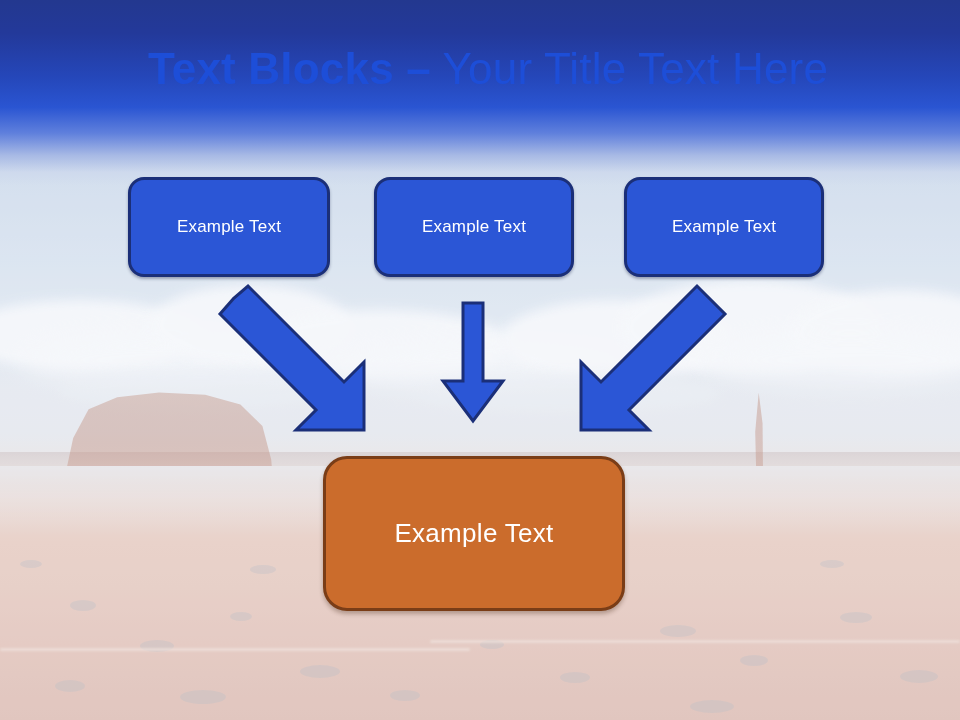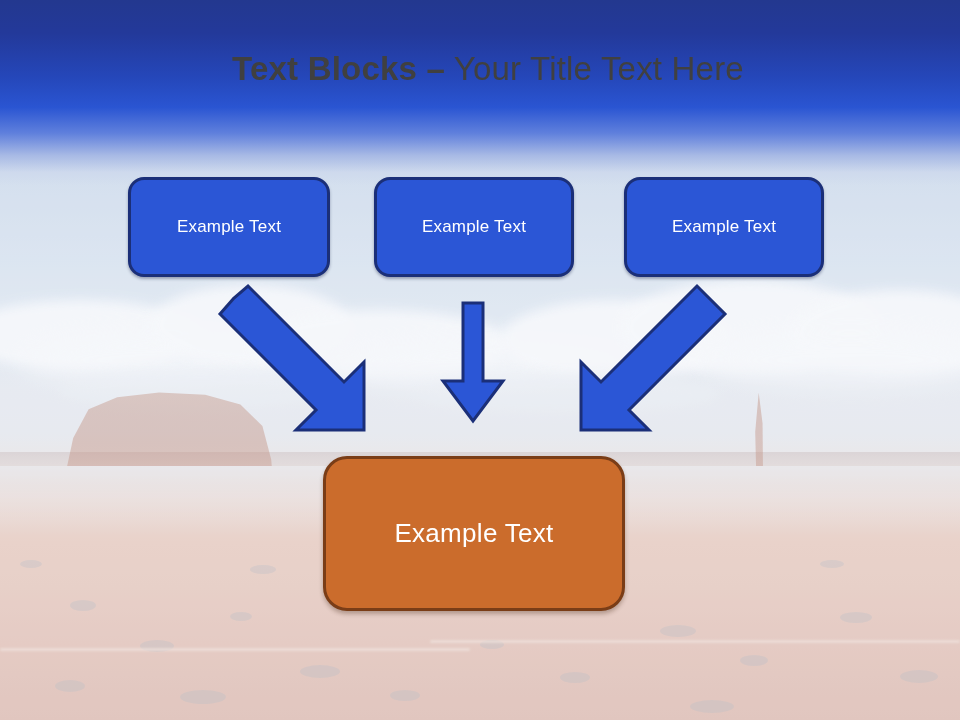--- a/index.html
+++ b/index.html
@@ -176,22 +176,22 @@
         rgba(150,170,225,0.70) 84%,
         rgba(195,207,235,0.36) 93%,
         rgba(210,220,240,0.0) 100%);
     pointer-events: none;
   }
   .title {
     position: absolute;
     left: 16px; right: 0;
     top: 49px;
     text-align: center;
-    color: #404040;
-    font-size: 33px;
+    color: #1d4ed8;
+    font-size: 44px;
     line-height: 40px;
     letter-spacing: .2px;
     white-space: nowrap;
   }
   .title .bold { font-weight: bold; }
   .title .light { font-weight: normal; }
 
   
   .box-blue {
     position: absolute;

